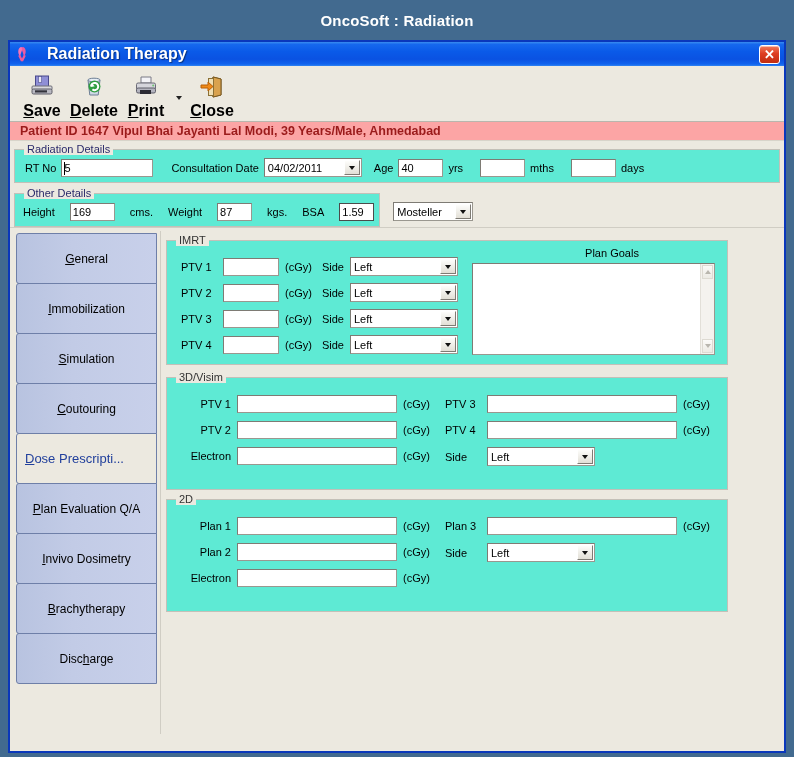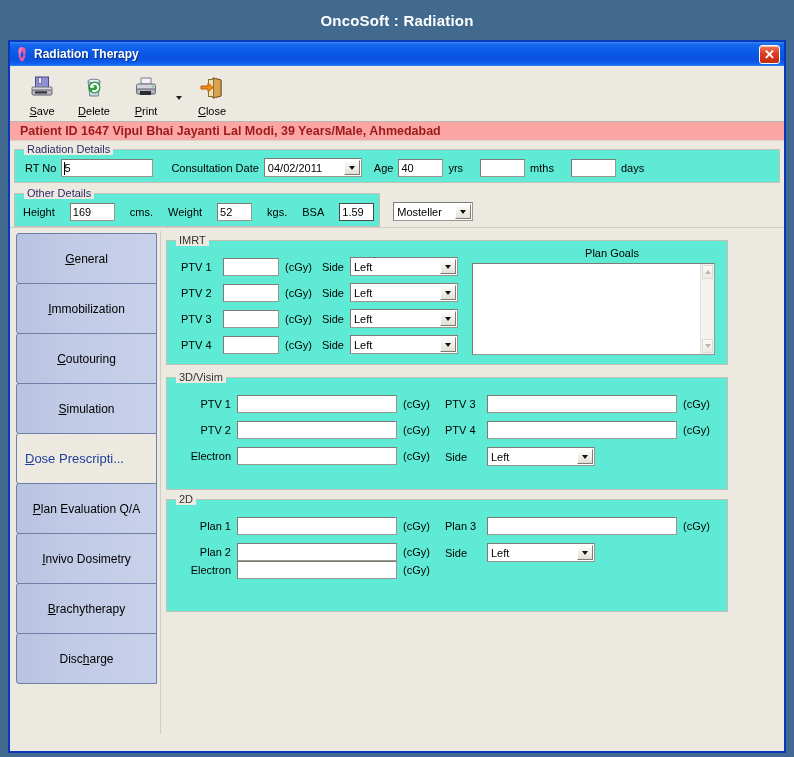--- a/index.html
+++ b/index.html
@@ -33,23 +33,24 @@
   #titlebar {
     position: relative;
     height: 24px;
     background: linear-gradient(to bottom,
        #3a8df0 0%, #1668ee 10%, #0a5ae8 40%, #0a52e2 72%, #1163ee 92%, #2f84f2 100%);
     display: flex; align-items: center;
     padding: 0 2px 0 5px;
   }
   #titlebar .tb-left { display: flex; align-items: center; gap: 5px; flex: 1; min-width: 0; }
   #titlebar .tb-title {
-    color: #ffffff; font-size: 12px; font-weight: bold;
+    color: #ffffff; font-size: 16px; font-weight: bold;
     text-shadow: 1px 1px 1px rgba(0,0,0,.45);
     white-space: nowrap;
+    margin-left: 13px;
   }
   .ribbon-icon { width: 14px; height: 16px; display: block; }
   #close-btn {
     width: 21px; height: 19px; margin-right: 2px;
     border: 1px solid #ffffff; border-radius: 3px;
     background: linear-gradient(to bottom, #f07a5b 0%, #de3d22 45%, #c12d11 100%);
     display: flex; align-items: center; justify-content: center;
     color: #fff; font-size: 13px; font-weight: bold; line-height: 1;
     cursor: pointer;
     box-shadow: inset 0 1px 0 rgba(255,255,255,.5);
@@ -62,21 +63,21 @@
     border-bottom: 1px solid #b9b6ad;
     display: flex; align-items: flex-start;
     padding: 4px 0 0 6px;
   }
   .tb-btn {
     width: 52px; height: 50px;
     display: flex; flex-direction: column; align-items: center; justify-content: flex-start;
     gap: 2px; cursor: pointer; padding-top: 3px;
   }
   .tb-btn .ic { height: 30px; display: flex; align-items: center; justify-content: center; }
-  .tb-btn .lbl { font-size: 11px; color: #000; }
+  .tb-btn .lbl { font-size: 16px; color: #000; font-weight: bold; }
   .tb-btn .lbl u { text-decoration: underline; }
   .tb-split {
     width: 14px; height: 50px; display: flex; align-items: center; justify-content: center;
     cursor: pointer;
   }
   .tb-split i {
     display: block; width: 0; height: 0;
     border-left: 3.5px solid transparent; border-right: 3.5px solid transparent;
     border-top: 4px solid #222; margin-top: 6px;
   }
@@ -328,21 +329,21 @@
       </div>
     </div>
 
     <div class="grp" style="margin:10px 4px 0 4px; width:366px; height:34px;">
       <span class="grp-title">Other Details</span>
       <div class="row" style="position:absolute; left:8px; top:8px; gap:15px;">
         <span class="lab">Height</span>
         <div class="tfield" style="width:45px;">169</div>
         <span class="lab">cms.</span>
         <span class="lab">Weight</span>
-        <div class="tfield" style="width:35px;">52</div>
+        <div class="tfield" style="width:35px;">87</div>
         <span class="lab">kgs.</span>
         <span class="lab">BSA</span>
         <div class="tfield" style="width:35px; border:1px solid #4b4b4b;">1.59</div>
         <div class="combo" style="width:80px; margin-left:4px;">
           <span>Mosteller</span>
           <span class="arrow">
               <i></i>
             </span>
         </div>
       </div>
@@ -351,24 +352,24 @@
     <div id="body-area">
 
       <div id="tabstrip">
         <div class="vtab">
           <span><u>G</u>eneral</span>
           </div>
         <div class="vtab">
           <span><u>I</u>mmobilization</span>
           </div>
         <div class="vtab">
+          <span><u>S</u>imulation</span>
+          </div>
+        <div class="vtab">
           <span><u>C</u>outouring</span>
-          </div>
-        <div class="vtab">
-          <span><u>S</u>imulation</span>
           </div>
         <div class="vtab selected">
           <span><u>D</u>ose Prescripti...</span>
           </div>
         <div class="vtab">
           <span><u>P</u>lan Evaluation Q/A</span>
           </div>
         <div class="vtab">
           <span><u>I</u>nvivo Dosimetry</span>
           </div>
@@ -496,21 +497,21 @@
 
         <div class="grp" style="position:absolute; left:5px; top:268px; width:562px; height:113px;">
           <span class="grp-title plain" style="color:#333;">2D</span>
 
           <div style="position:absolute; left:14px; top:17px;">
             <div class="row" style="gap:6px; margin-bottom:8px;">
               <span class="lab" style="width:50px; text-align:right;">Plan 1</span>
               <div class="tfield" style="width:160px;"></div>
               <span class="cgy">(cGy)</span>
             </div>
-            <div class="row" style="gap:6px; ">
+            <div class="row" style="gap:6px; margin-bottom:8px;">
               <span class="lab" style="width:50px; text-align:right;">Plan 2</span>
               <div class="tfield" style="width:160px;"></div>
               <span class="cgy">(cGy)</span>
             </div>
             <div class="row" style="gap:6px;">
               <span class="lab" style="width:50px; text-align:right;">Electron</span>
               <div class="tfield" style="width:160px;"></div>
               <span class="cgy">(cGy)</span>
             </div>
           </div>

